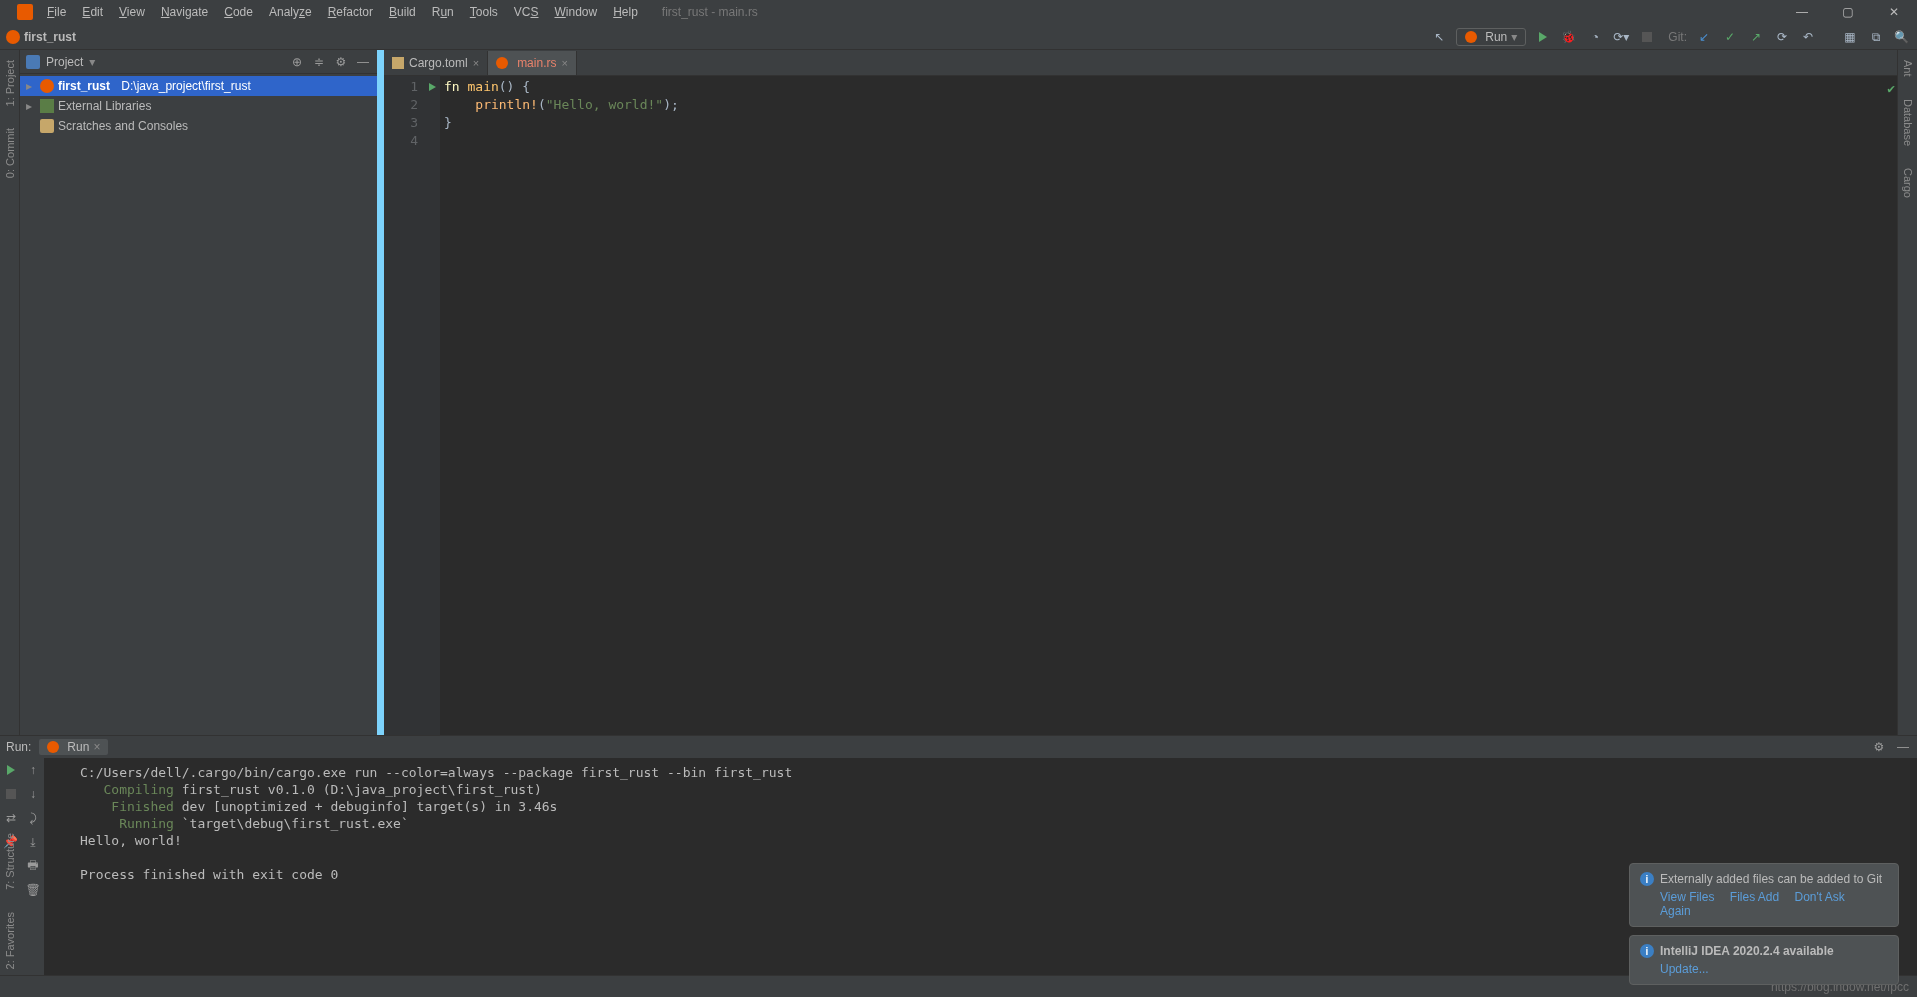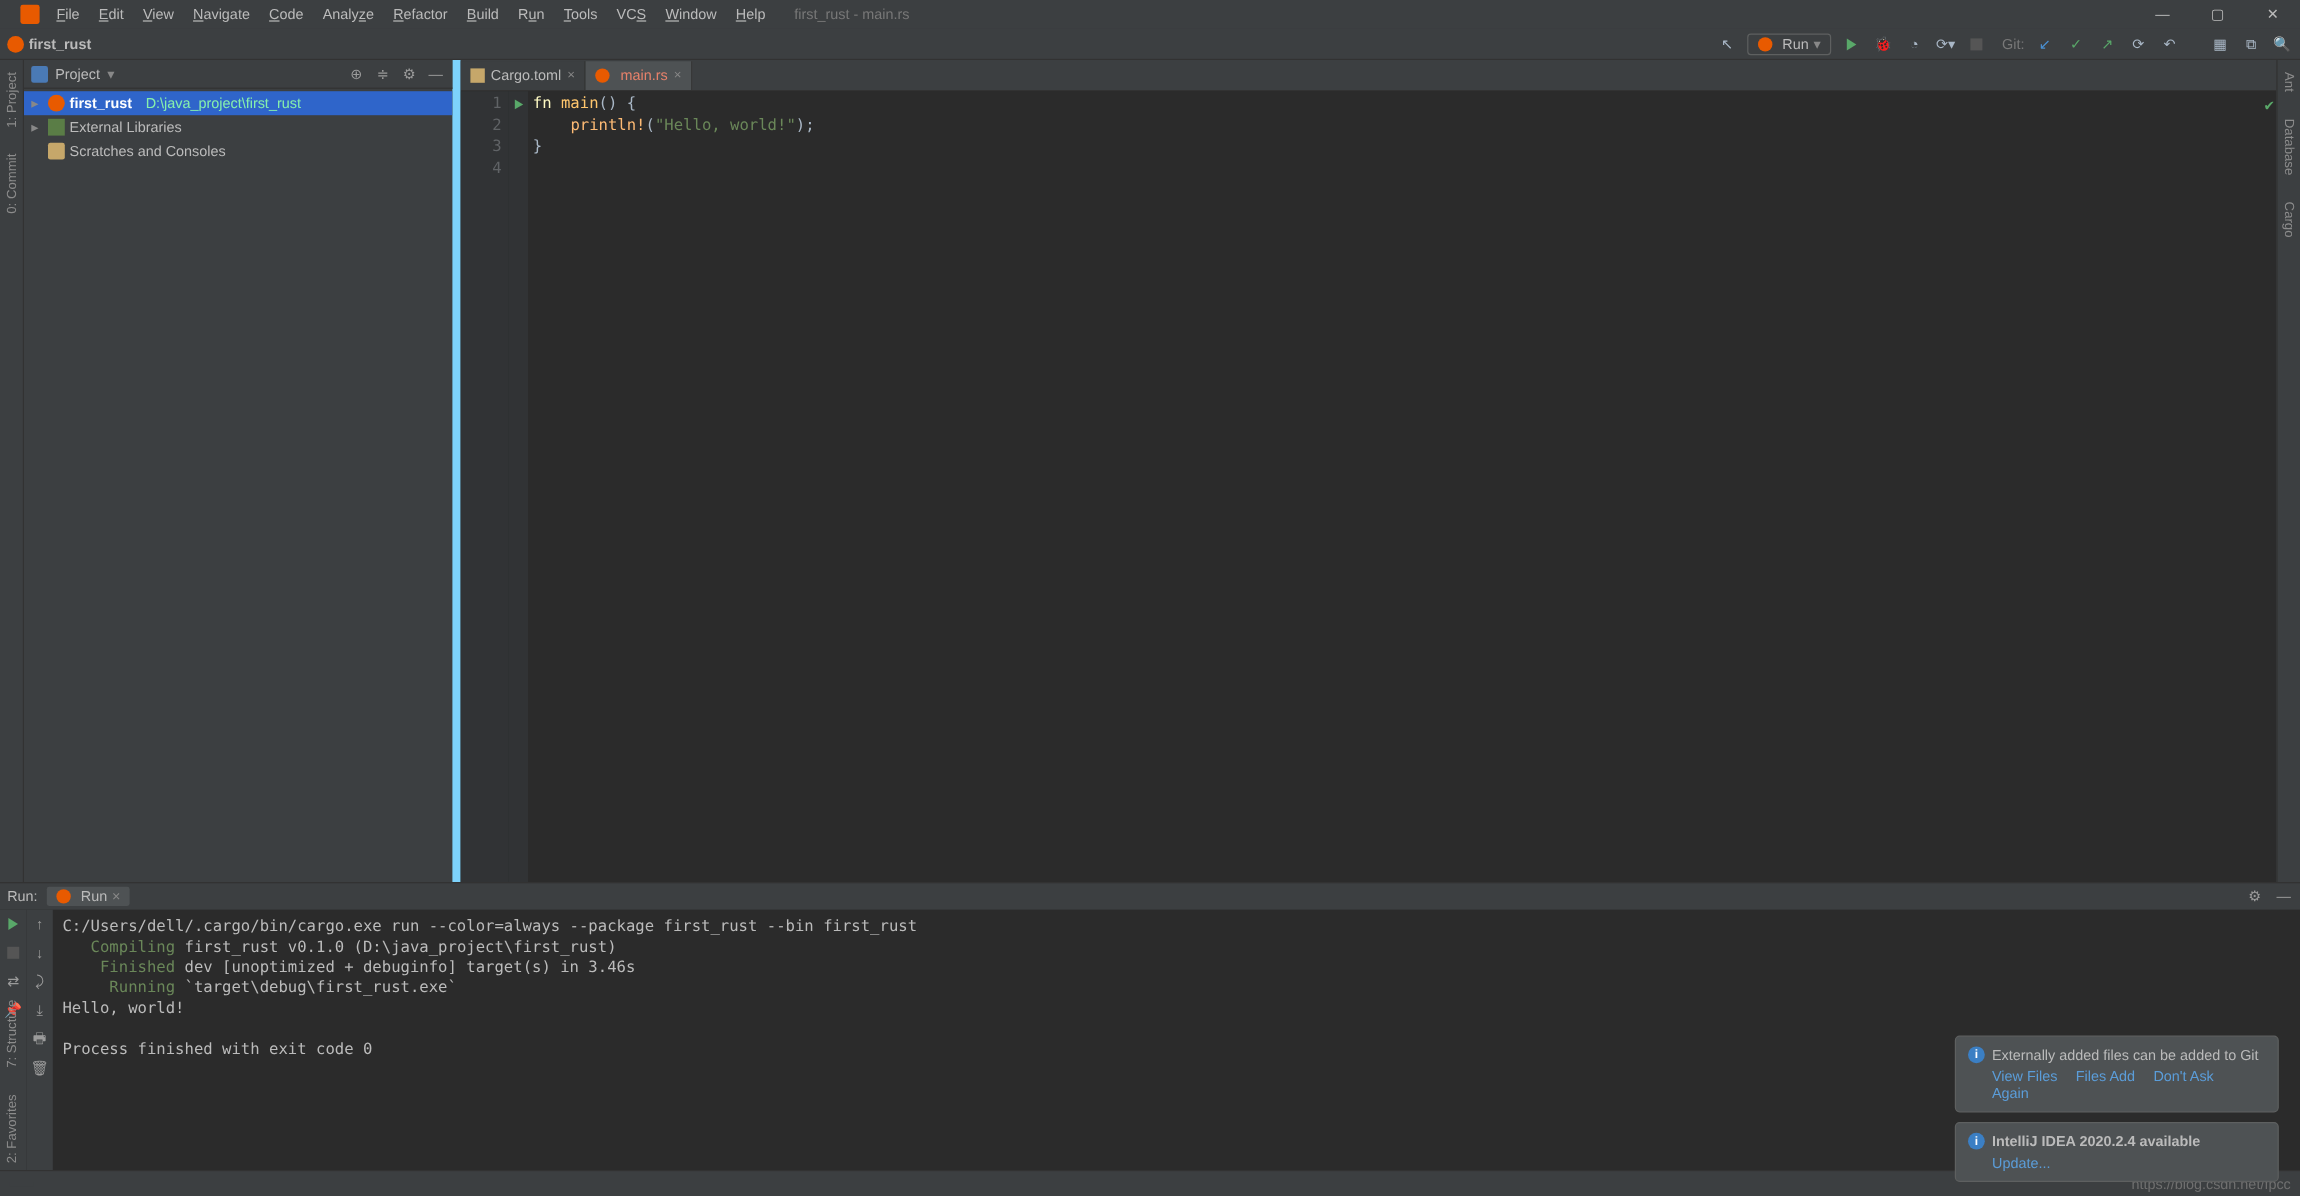--- a/index.html
+++ b/index.html
@@ -93,21 +93,21 @@
   display:flex; align-items:center; padding:0 6px; gap:6px;
 }
 .proj-icon { width:14px;height:14px;background:#4a7ab5;border-radius:2px; }
 .pane-header .spacer { flex:1; }
 .ph-icon { width:16px;height:16px;display:flex;align-items:center;justify-content:center;color:#9b9b9b;cursor:pointer; }
 .tree { flex:1; overflow:auto; padding-top:2px; }
 .tree-row {
   height: 20px; display:flex; align-items:center; padding-left:6px; gap:4px; cursor:pointer;
 }
 .tree-row.selected { background:#2f65ca; color:#ffffff; }
-.tree-row.selected .dim { color:#86efac; }
+.tree-row.selected .dim { color:#ffffff; }
 .expander { width:10px;color:#888; }
 .tree-icon { width:14px;height:14px; }
 .rust-small { background:#e85a00;border-radius:50%; }
 .lib-icon { background:#5a7d46; }
 .console-icon { background:#c6a76a;border-radius:2px; }
 .dim { color:#787878; }
 
 
 .editor-area { flex:1; display:flex; flex-direction:column; background:#2b2b2b; }
 .tabs { height:26px; background:#3c3f41; display:flex; align-items:flex-end; border-bottom:1px solid #323232; }
@@ -137,21 +137,21 @@
 .run-header { height:22px; background:#3c3f41; display:flex; align-items:center; padding:0 6px; gap:8px; }
 .run-header .rtab { display:flex; align-items:center; gap:4px; background:#4e5254; padding:1px 8px; border-radius:2px; }
 .run-header .spacer { flex:1; }
 .run-body { flex:1; display:flex; }
 .run-toolbar { width:22px; background:#3c3f41; display:flex; flex-direction:column; align-items:center; padding-top:4px; gap:8px; }
 .run-toolbar2 { width:22px; background:#3c3f41; display:flex; flex-direction:column; align-items:center; padding-top:4px; gap:8px; }
 .rt-ic { width:16px;height:16px;display:flex;align-items:center;justify-content:center;color:#9b9b9b;cursor:pointer; }
 .stop-sq { width:10px;height:10px;background:#555; }
 .console {
   flex:1; font-family:Consolas,monospace; font-size:13px; line-height:17px;
-  padding:6px 8px; color:#bbbbbb; white-space:pre;
+  padding:6px 8px; color:#bbbbbb; white-space:pre;margin-left:28px;
 }
 .cg { color:#6a8759; }
 
 
 .statusbar { height:22px; background:#3c3f41; border-top:1px solid #323232; display:flex; align-items:center; padding:0 8px; color:#8c8c8c; }
 .statusbar .watermark { margin-left:auto; color:#707070; }
 
 
 .notif {
   position:absolute; right:18px; width:270px; background:#4e5254;
@@ -340,21 +340,21 @@
     <span class="cg">Finished</span> dev [unoptimized + debuginfo] target(s) in 3.46s
      <span class="cg">Running</span> `target\debug\first_rust.exe`
 Hello, world!
 
 Process finished with exit code 0</div>
   </div>
 </div>
 
 <div class="statusbar">
   <div class="lgutter" style="width:20px;border:none;flex-direction:row"></div>
-  <span class="watermark">https://blog.csdn.net/fpcc</span>
+  <span class="watermark">https://blog.indow.net/fpcc</span>
 </div>
 
 <div style="position:absolute;left:0;bottom:22px;width:20px;display:flex;flex-direction:column;align-items:center;gap:10px">
   <span class="vlabel">7: Structure</span>
   <span class="vlabel">2: Favorites</span>
 </div>
 
 <div class="notif" id="notif1">
   <div class="ntitle">
     <span class="info-i">i</span>

